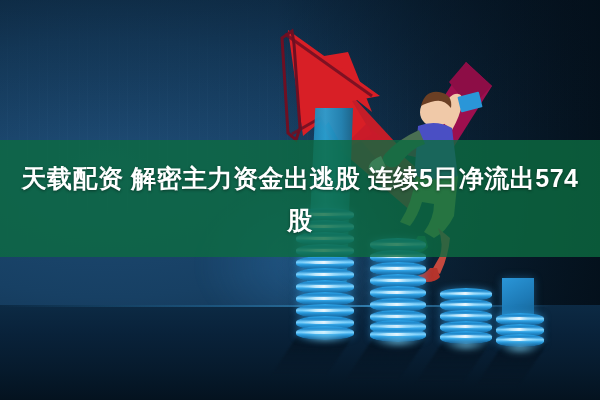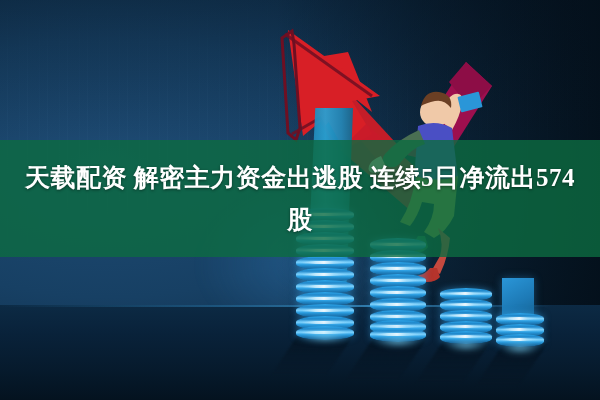--- a/index.html
+++ b/index.html
@@ -2,21 +2,21 @@
 <html><head>
 <meta charset="utf-8">
 <style>
   * { margin:0; padding:0; box-sizing:border-box; }
   html,body { width:600px; height:400px; overflow:hidden; background:#000; }
 
   .stage{
     position:relative;
     width:600px; height:400px;
     overflow:hidden;
-    font-family:Liberation Serif, serif;
+    font-family:Liberation Sans, sans-serif;
   }
 
   
   .bg-base{
     position:absolute; inset:0;
     background:
       radial-gradient(120% 95% at 18% 42%, #1e4b74 0%, #174064 34%, #10314e 58%, #0a2135 78%, #061726 100%);
   }
   .bg-rightfade{
     position:absolute; inset:0;

